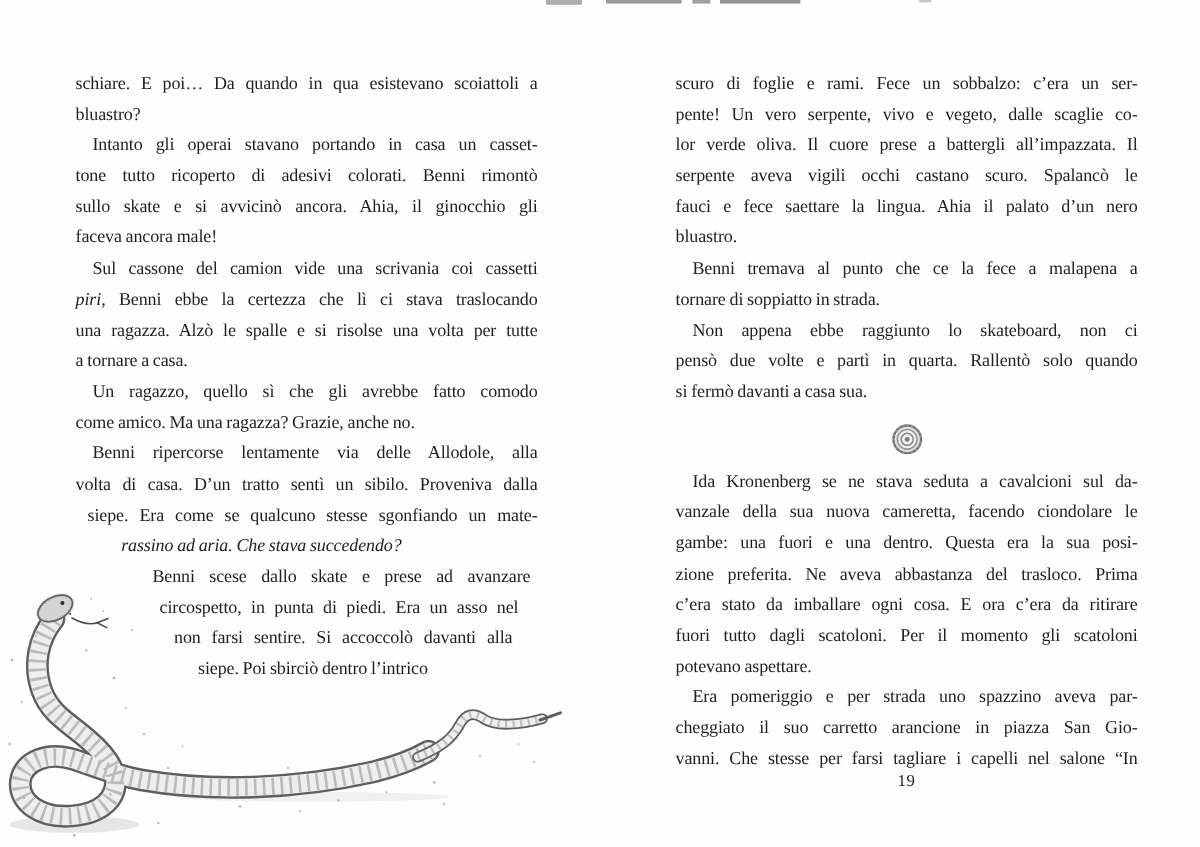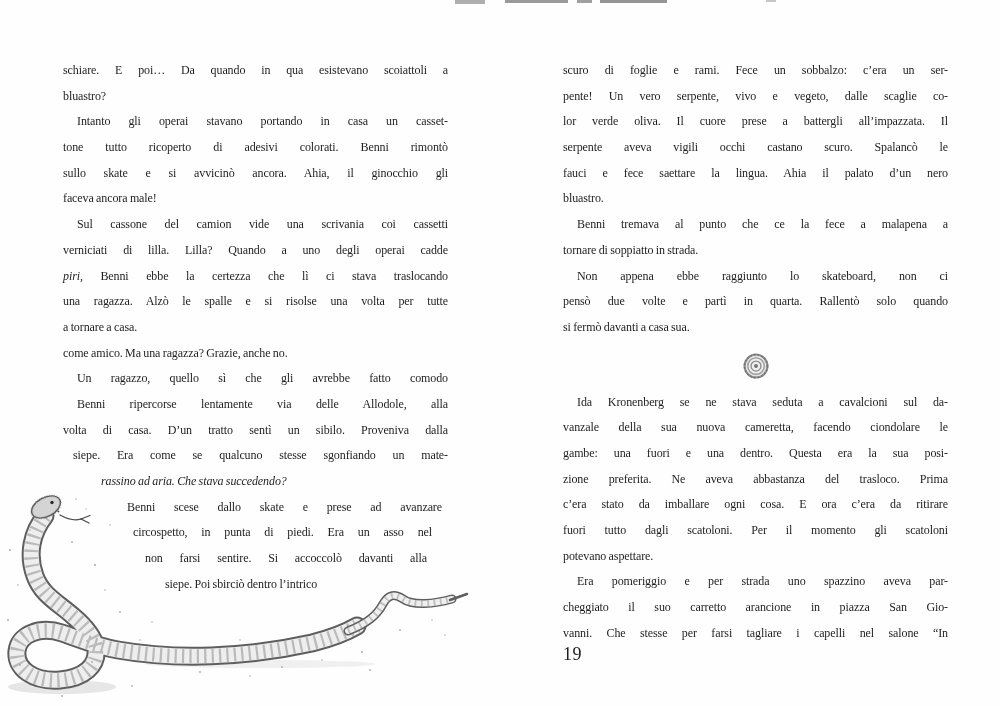--- a/index.html
+++ b/index.html
@@ -4,37 +4,37 @@
 <style>
   html,body{margin:0;padding:0;}
   body{
     width:1000px;height:706px;position:relative;overflow:hidden;
     background:#fefefe;
     font-family:"Liberation Serif","DejaVu Serif",serif;
     color:#1e1e1e;
   }
   .page{position:absolute;inset:0;}
   
-  .col{position:absolute;top:58px;width:385px;font-size:12px;letter-spacing:-0.1px;word-spacing:-0.5px;}
+  .col{position:absolute;top:58px;width:385px;font-size:15px;letter-spacing:-0.1px;word-spacing:-0.5px;}
   .col-left{left:63px;}
   .col-right{left:563px;}
   .tline{
     height:25.7px;line-height:25.7px;white-space:nowrap;
     text-align:justify;text-align-last:justify;
   }
   .tline.last{text-align-last:left;}
   .tline.ind{text-indent:14px;}
   .tline i{font-style:italic;}
   
   .orn-gap{height:49px;position:relative;}
   .orn-gap svg{position:absolute;left:50%;top:50%;transform:translate(-50%,-46%);}
   
   .pagenum{
     position:absolute;left:563px;width:385px;top:644px;
-    font-size:18px;letter-spacing:0.5px;
+    text-align:center;font-size:14px;letter-spacing:0.5px;
   }
   
   .topfrag{position:absolute;top:0;left:0;width:1000px;height:8px;}
   .topfrag .bar{position:absolute;top:0;}
   
   .snake{position:absolute;left:0;top:490px;width:480px;height:216px;}
 </style>
 </head>
 <body>
 
@@ -49,26 +49,25 @@
   </div>
 
   <div id="col-left" class="col col-left">
       <div class="tline">schiare. E poi… Da quando in qua esistevano scoiattoli a</div>
       <div class="tline last">bluastro?</div>
       <div class="tline ind">Intanto gli operai stavano portando in casa un casset-</div>
       <div class="tline">tone tutto ricoperto di adesivi colorati. Benni rimontò</div>
       <div class="tline">sullo skate e si avvicinò ancora. Ahia, il ginocchio gli</div>
       <div class="tline last">faceva ancora male!</div>
       <div class="tline ind">Sul cassone del camion vide una scrivania coi cassetti</div>
-      <div class="tline">verniciati di lilla. Lilla? Quando a uno degli operai cadde</div>
       <div class="tline"><i>piri,</i> Benni ebbe la certezza che lì ci stava traslocando</div>
       <div class="tline">una ragazza. Alzò le spalle e si risolse una volta per tutte</div>
       <div class="tline last">a tornare a casa.</div>
+      <div class="tline ind">Un ragazzo, quello sì che gli avrebbe fatto comodo</div>
       <div class="tline last">come amico. Ma una ragazza? Grazie, anche no.</div>
-      <div class="tline ind">Un ragazzo, quello sì che gli avrebbe fatto comodo</div>
       <div class="tline ind">Benni ripercorse lentamente via delle Allodole, alla</div>
       <div class="tline">volta di casa. D’un tratto sentì un sibilo. Proveniva dalla</div>
       <div class="tline" style="margin-left: 10px;">siepe. Era come se qualcuno stesse sgonfiando un mate-</div>
       <div class="tline last" style="margin-left: 38px; font-style: italic;">rassino ad aria. Che stava succedendo?</div>
       <div class="tline" style="margin-left: 64px; margin-right: 6px;">Benni scese dallo skate e prese ad avanzare</div>
       <div class="tline" style="margin-left: 70px; margin-right: 16px;">circospetto, in punta di piedi. Era un asso nel</div>
       <div class="tline" style="margin-left: 82px; margin-right: 21px;">non farsi sentire. Si accoccolò davanti alla</div>
       <div class="tline last" style="margin-left: 102px;">siepe. Poi sbirciò dentro l’intrico</div>
     </div>
 

